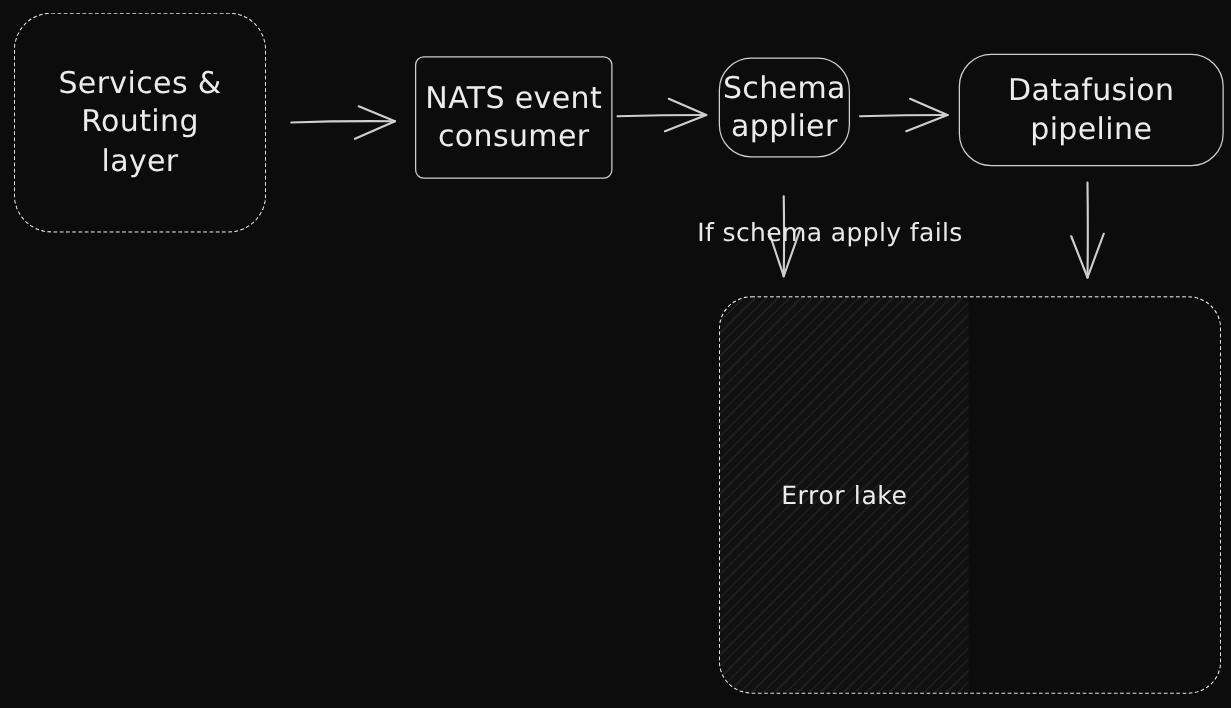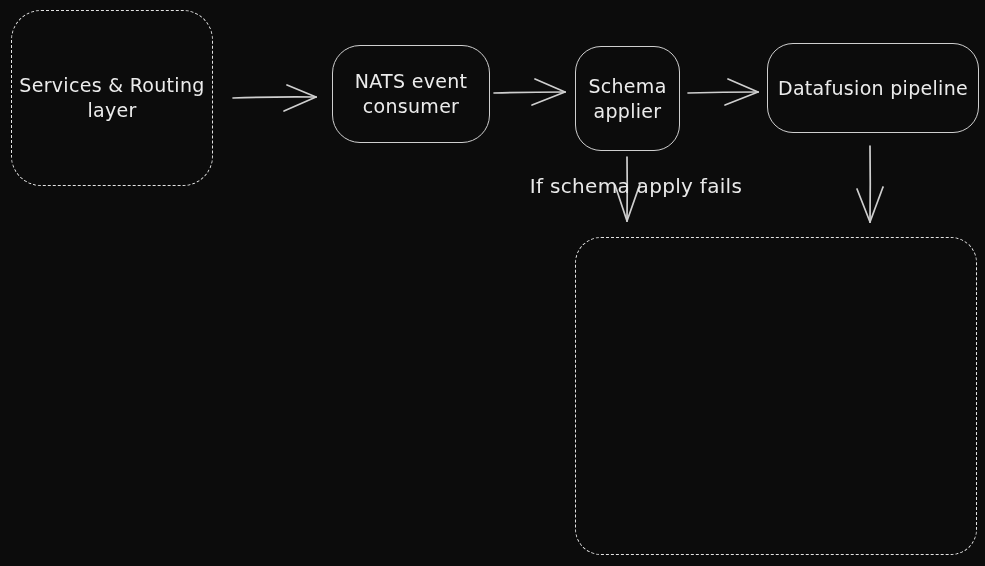--- a/index.html
+++ b/index.html
@@ -16,31 +16,31 @@
     position: absolute;
     display: flex;
     align-items: center;
     justify-content: center;
     text-align: center;
     box-sizing: border-box;
     background: transparent;
   }
   .node-label {
     white-space: pre-line;
-    font-size: 19px;
+    font-size: 24px;
     line-height: 1.3;
     color: #ececec;
     letter-spacing: 0.3px;
   }
   .border-solid { border: 1.6px solid #cfcfcf; }
   .border-dashed { border: 1.8px dashed #e2e2e2; }
 
   .node-services   { left: 11px;  top: 10px;  width: 202px; height: 176px; border-radius: 30px; }
-  .node-nats       { left: 332px; top: 45px;  width: 158px; height: 98px;  border-radius: 28px; }
-  .node-schema     { left: 575px; top: 46px;  width: 105px; height: 105px;  border-radius: 26px; }
+  .node-nats       { left: 332px; top: 45px;  width: 158px; height: 98px;  border-radius: 7px; }
+  .node-schema     { left: 575px; top: 46px;  width: 105px; height: 80px;  border-radius: 26px; }
   .node-datafusion { left: 767px; top: 43px;  width: 212px; height: 90px;  border-radius: 26px; }
 
   .lakes-container {
     position: absolute;
     left: 575px; top: 237px; width: 402px; height: 318px;
     border-radius: 26px;
     box-sizing: border-box;
     overflow: hidden;
     display: flex;
   }
@@ -108,20 +108,23 @@
   <div class="node border-solid node-schema">
     <div class="node-label">Schema
 applier</div>
   </div>
 
   <div class="node border-solid node-datafusion">
     <div class="node-label">Datafusion pipeline</div>
   </div>
 
   <div class="lakes-container border-dashed">
+    <div class="lake-region lake-error">
+      <div class="lake-label">Error lake</div>
+    </div>
   </div>
 
   <svg class="arrows-layer" viewBox="0 0 985 566" xmlns="http://www.w3.org/2000/svg">
 
     <g>
       <path class="arrow-stroke" d="M233 98 Q275 96.5 316 97"></path>
       <path class="arrow-stroke" d="M316 97 L287 85"></path>
       <path class="arrow-stroke" d="M316 97 L284 111"></path>
     </g>
 
@@ -143,15 +146,15 @@
       <path class="arrow-stroke" d="M627 221 L640 184"></path>
     </g>
 
     <g>
       <path class="arrow-stroke" d="M870 146 Q870.5 184 870 222"></path>
       <path class="arrow-stroke" d="M870 222 L857 189"></path>
       <path class="arrow-stroke" d="M870 222 L883 187"></path>
     </g>
   </svg>
 
-  <div class="annotation" style="left:636px; top:186px;">If schema apply fails</div>
+  <div class="annotation" style="left:664px; top:186px;">If schema apply fails</div>
 
 </div>
 
 </body></html>

